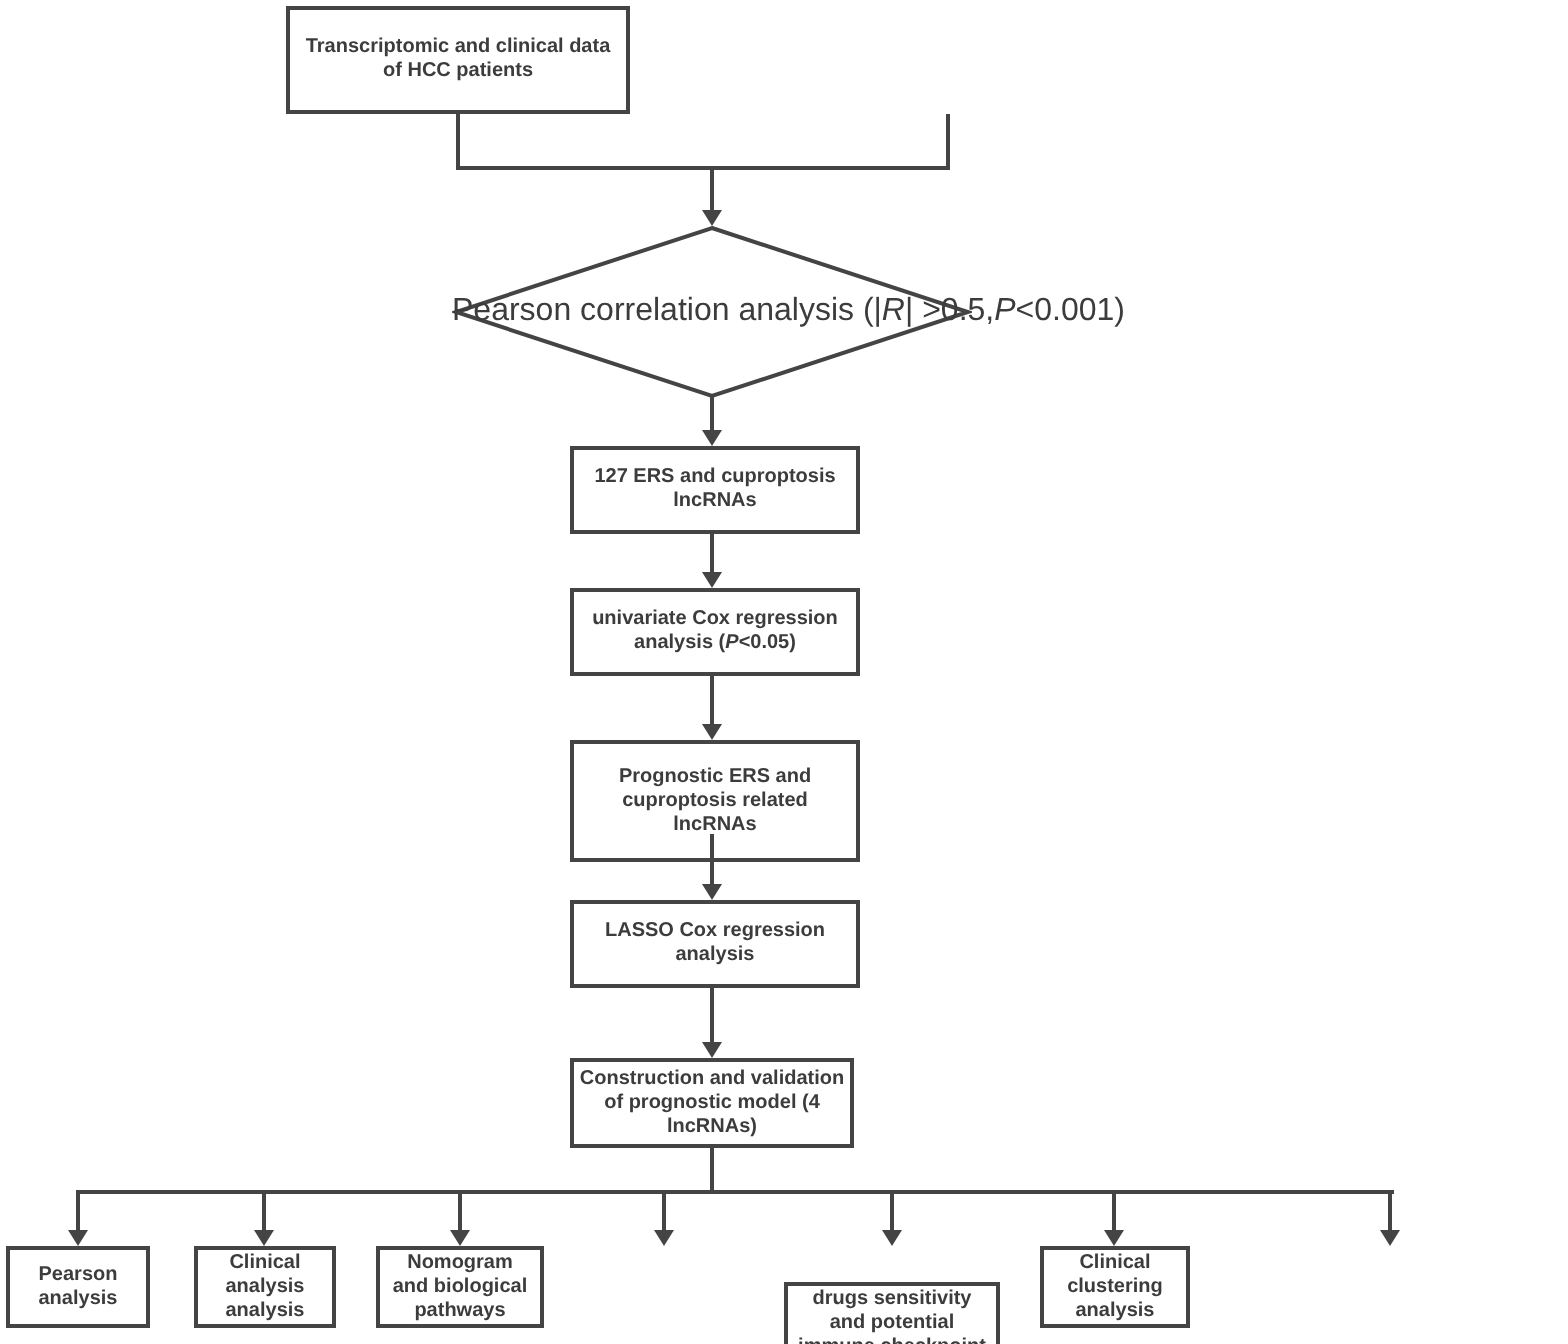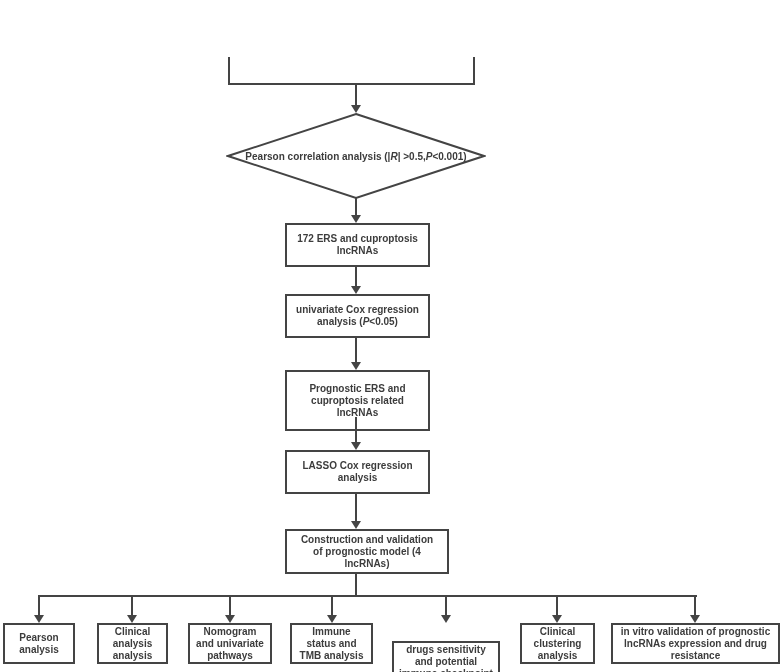--- a/index.html
+++ b/index.html
@@ -18,30 +18,34 @@
   .box .line { white-space:nowrap; }
   .vline { position:absolute; width:2px; background:#444444; }
   .hline { position:absolute; height:2px; background:#444444; }
   .arrowhead {
     position:absolute; width:0; height:0;
     border-left:5px solid transparent; border-right:5px solid transparent;
     border-top:8px solid #444444;
   }
   .diamond-svg { position:absolute; }
   .diamond-label {
-    position:absolute; display:flex; align-items:center; justify-content:center;
-    font-weight:bold; font-size:10px; color:#3c3c3c; white-space:nowrap;
+    position:absolute; display:flex; align-items:center; justify-content:space-between;
+    font-weight:normal; font-size:16px; color:#3c3c3c; white-space:nowrap;
   }
   .italic { font-style:italic; }
 </style>
 </head>
 <body>
 
 <div class="stage">
 
+  <div class="box" style="left:143px;top:3px;width:172px;height:54px">
+    <div class="line">Transcriptomic and clinical data</div>
+    <div class="line">of HCC patients</div>
+  </div>
 
   <div class="vline" style="left:228px;top:57px;height:28px"></div>
   <div class="vline" style="left:473px;top:57px;height:28px"></div>
   <div class="hline" style="left:228px;top:83px;width:247px"></div>
   <div class="vline" style="left:355px;top:83px;height:23px"></div>
   <div class="arrowhead" style="left:351px;top:105px"></div>
 
   <svg class="diamond-svg" style="left:226px;top:112px" width="260" height="88" viewBox="0 0 260 88">
     <polygon points="130,2 258,44 130,86 2,44" fill="#ffffff" stroke="#444444" stroke-width="2"></polygon>
   </svg>
@@ -50,21 +54,21 @@
       <span class="italic">R</span>
       <span>| &gt;0.5,</span>
       <span class="italic">P</span>
       <span>&lt;0.001)</span>
   </div>
 
   <div class="vline" style="left:355px;top:198px;height:18px"></div>
   <div class="arrowhead" style="left:351px;top:215px"></div>
 
   <div class="box" style="left:285px;top:223px;width:145px;height:44px">
-    <div class="line">172 ERS and cuproptosis</div>
+    <div class="line">127 ERS and cuproptosis</div>
     <div class="line">lncRNAs</div>
   </div>
 
   <div class="vline" style="left:355px;top:267px;height:20px"></div>
   <div class="arrowhead" style="left:351px;top:286px"></div>
 
   <div class="box" style="left:285px;top:294px;width:145px;height:44px">
     <div class="line">univariate Cox regression</div>
     <div class="line"><span>analysis (</span><span class="italic">P</span><span>&lt;0.05)</span></div>
   </div>
@@ -82,21 +86,21 @@
   <div class="arrowhead" style="left:351px;top:442px"></div>
 
   <div class="box" style="left:285px;top:450px;width:145px;height:44px">
     <div class="line">LASSO Cox regression</div>
     <div class="line">analysis</div>
   </div>
 
   <div class="vline" style="left:355px;top:494px;height:28px"></div>
   <div class="arrowhead" style="left:351px;top:521px"></div>
 
-  <div class="box" style="left:285px;top:529px;width:164px;height:45px">
+  <div class="box" style="left:285px;top:529px;width:142px;height:45px">
     <div class="line">Construction and validation</div>
     <div class="line">of prognostic model (4</div>
     <div class="line">lncRNAs)</div>
   </div>
 
   <div class="vline" style="left:355px;top:574px;height:23px"></div>
   <div class="hline" style="left:38px;top:595px;width:659px"></div>
 
   <div class="vline" style="left:38px;top:595px;height:20px"></div>
   <div class="arrowhead" style="left:34px;top:615px"></div>
@@ -117,37 +121,27 @@
     <div class="line">Pearson</div>
     <div class="line">analysis</div>
   </div>
   <div class="box" style="left:97px;top:623px;width:71px;height:41px">
     <div class="line">Clinical</div>
     <div class="line">analysis</div>
     <div class="line">analysis</div>
   </div>
   <div class="box" style="left:188px;top:623px;width:84px;height:41px">
     <div class="line">Nomogram</div>
-    <div class="line">and univariate</div>
+    <div class="line">and biological</div>
     <div class="line">pathways</div>
-  </div>
-  <div class="box" style="left:290px;top:623px;width:83px;height:41px">
-    <div class="line">Immune</div>
-    <div class="line">status and</div>
-    <div class="line">TMB analysis</div>
   </div>
   <div class="box" style="left:392px;top:641px;width:108px;height:41px">
     <div class="line">drugs sensitivity</div>
     <div class="line">and potential</div>
     <div class="line">immune checkpoint</div>
   </div>
   <div class="box" style="left:520px;top:623px;width:75px;height:41px">
     <div class="line">Clinical</div>
     <div class="line">clustering</div>
     <div class="line">analysis</div>
   </div>
-  <div class="box" style="left:611px;top:623px;width:169px;height:41px">
-    <div class="line">in vitro validation of prognostic</div>
-    <div class="line">lncRNAs expression and drug</div>
-    <div class="line">resistance</div>
-  </div>
 
 </div>
 
 </body></html>

